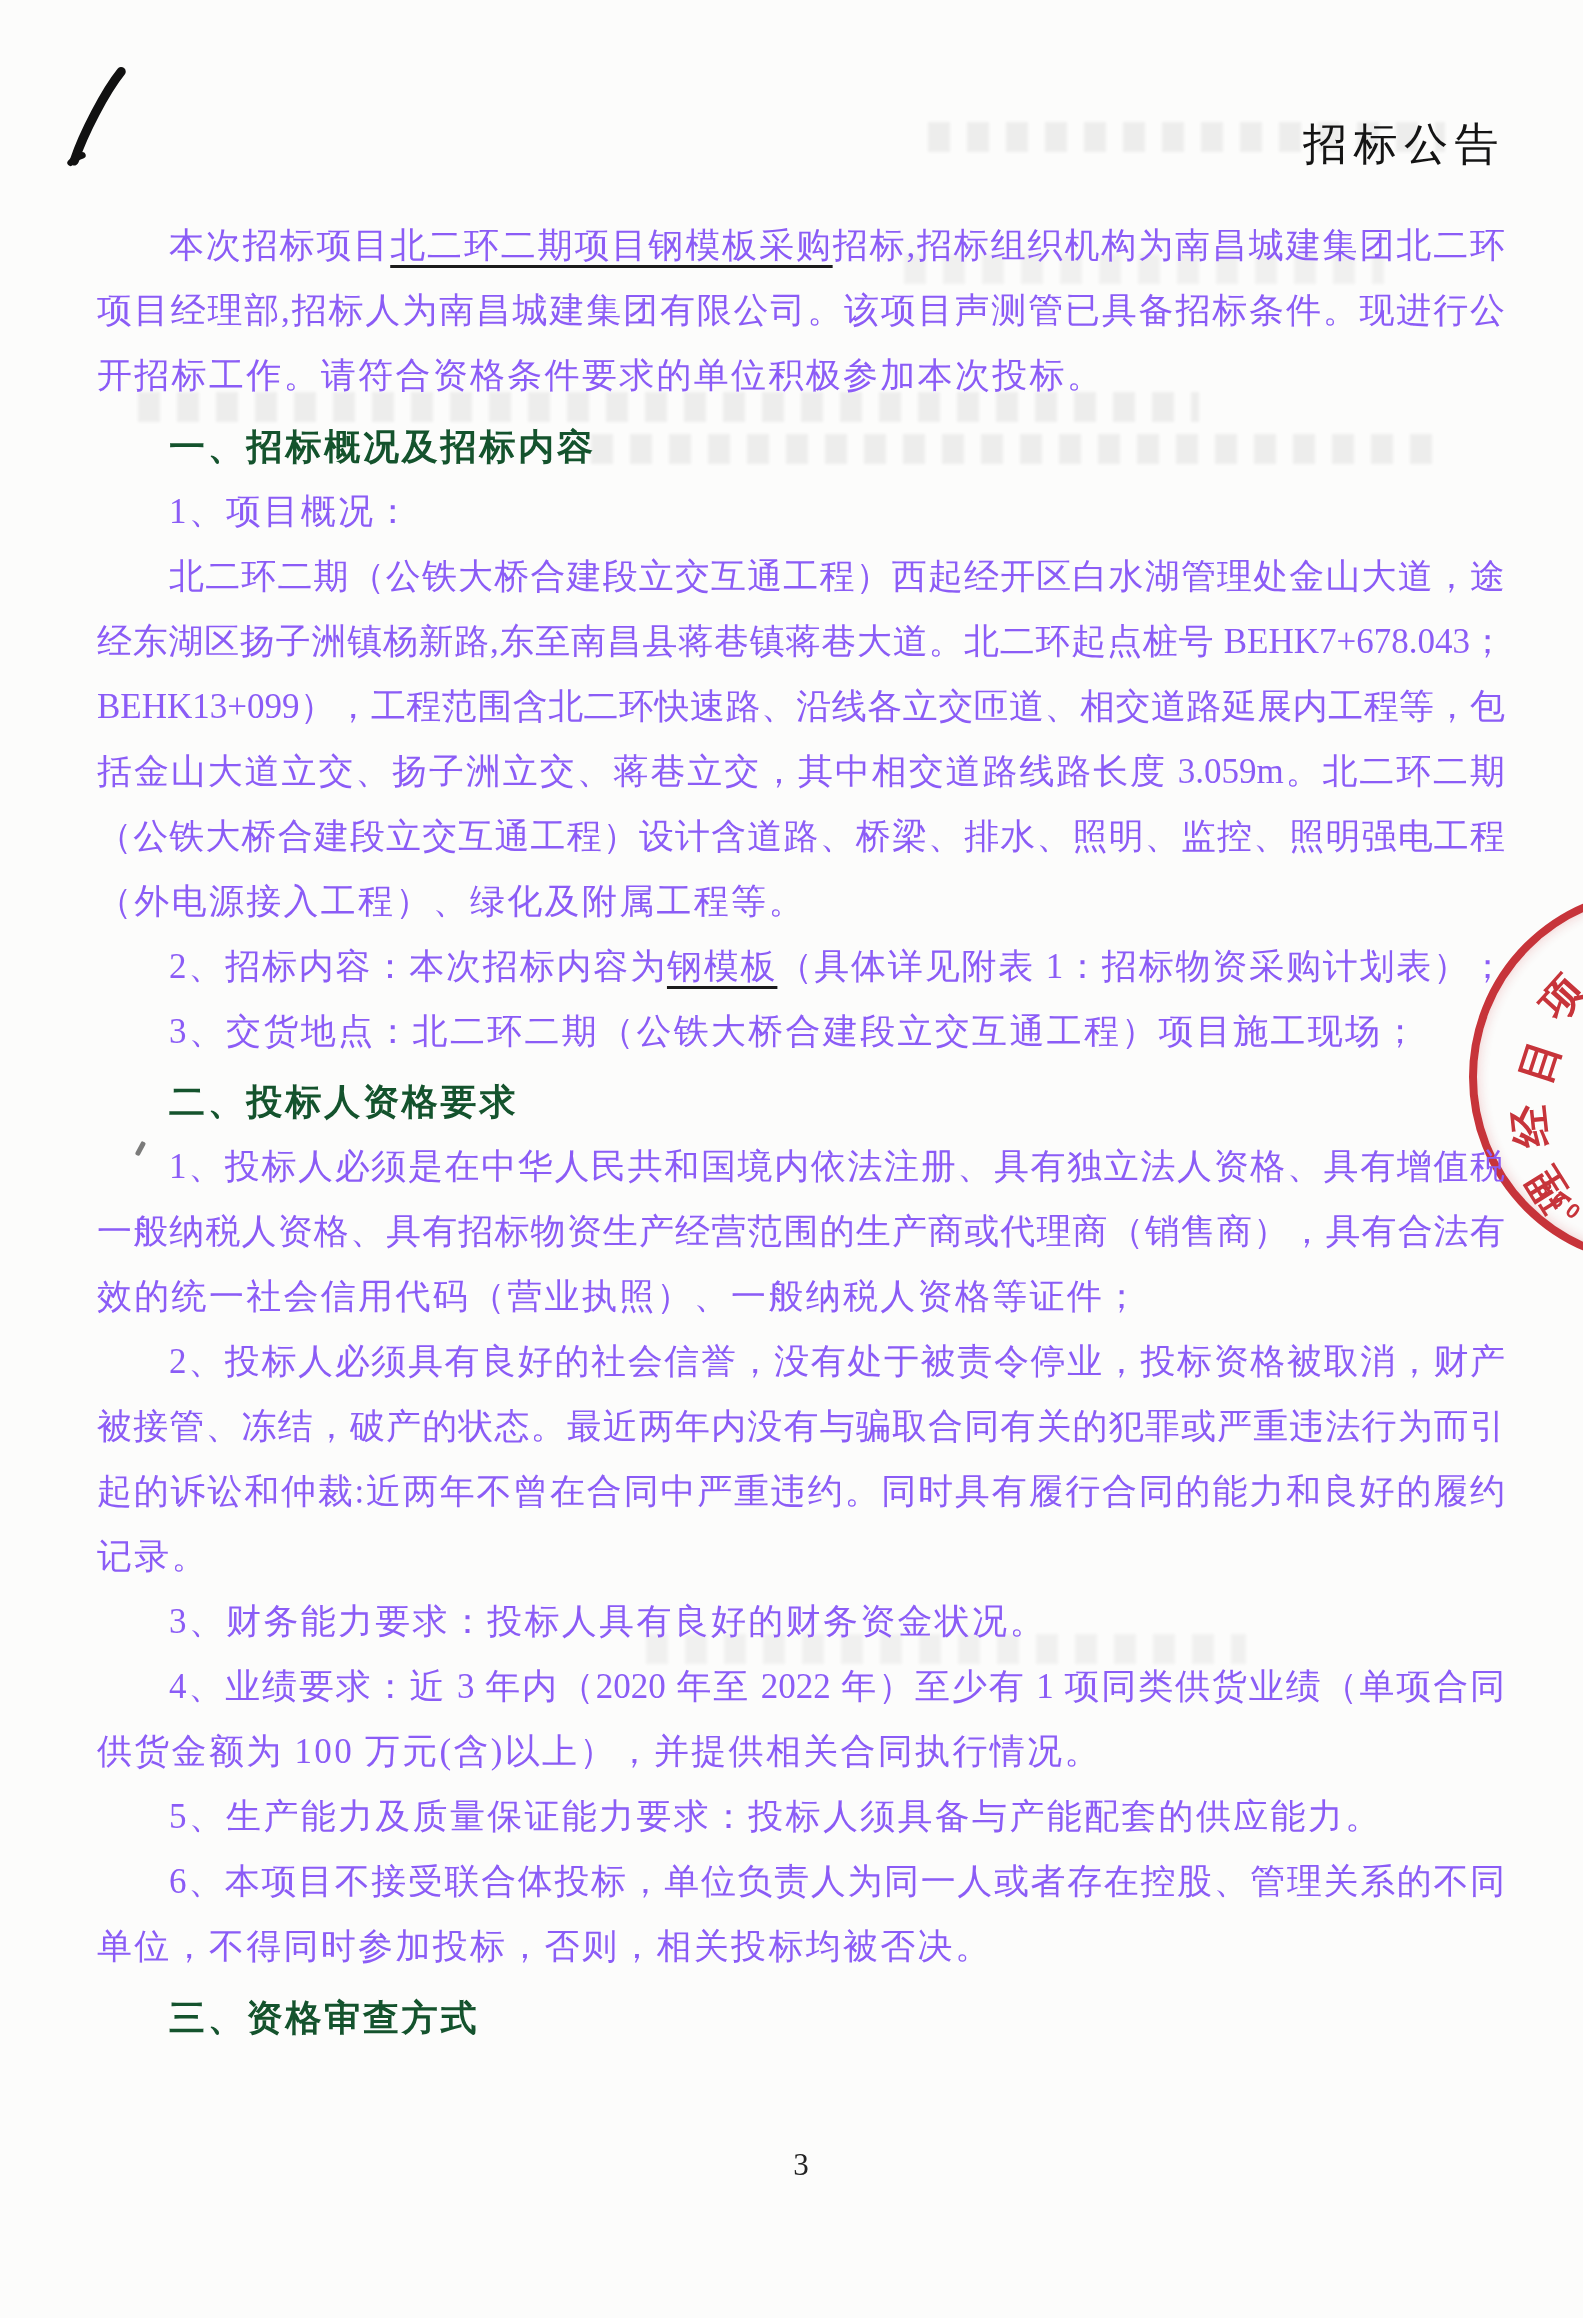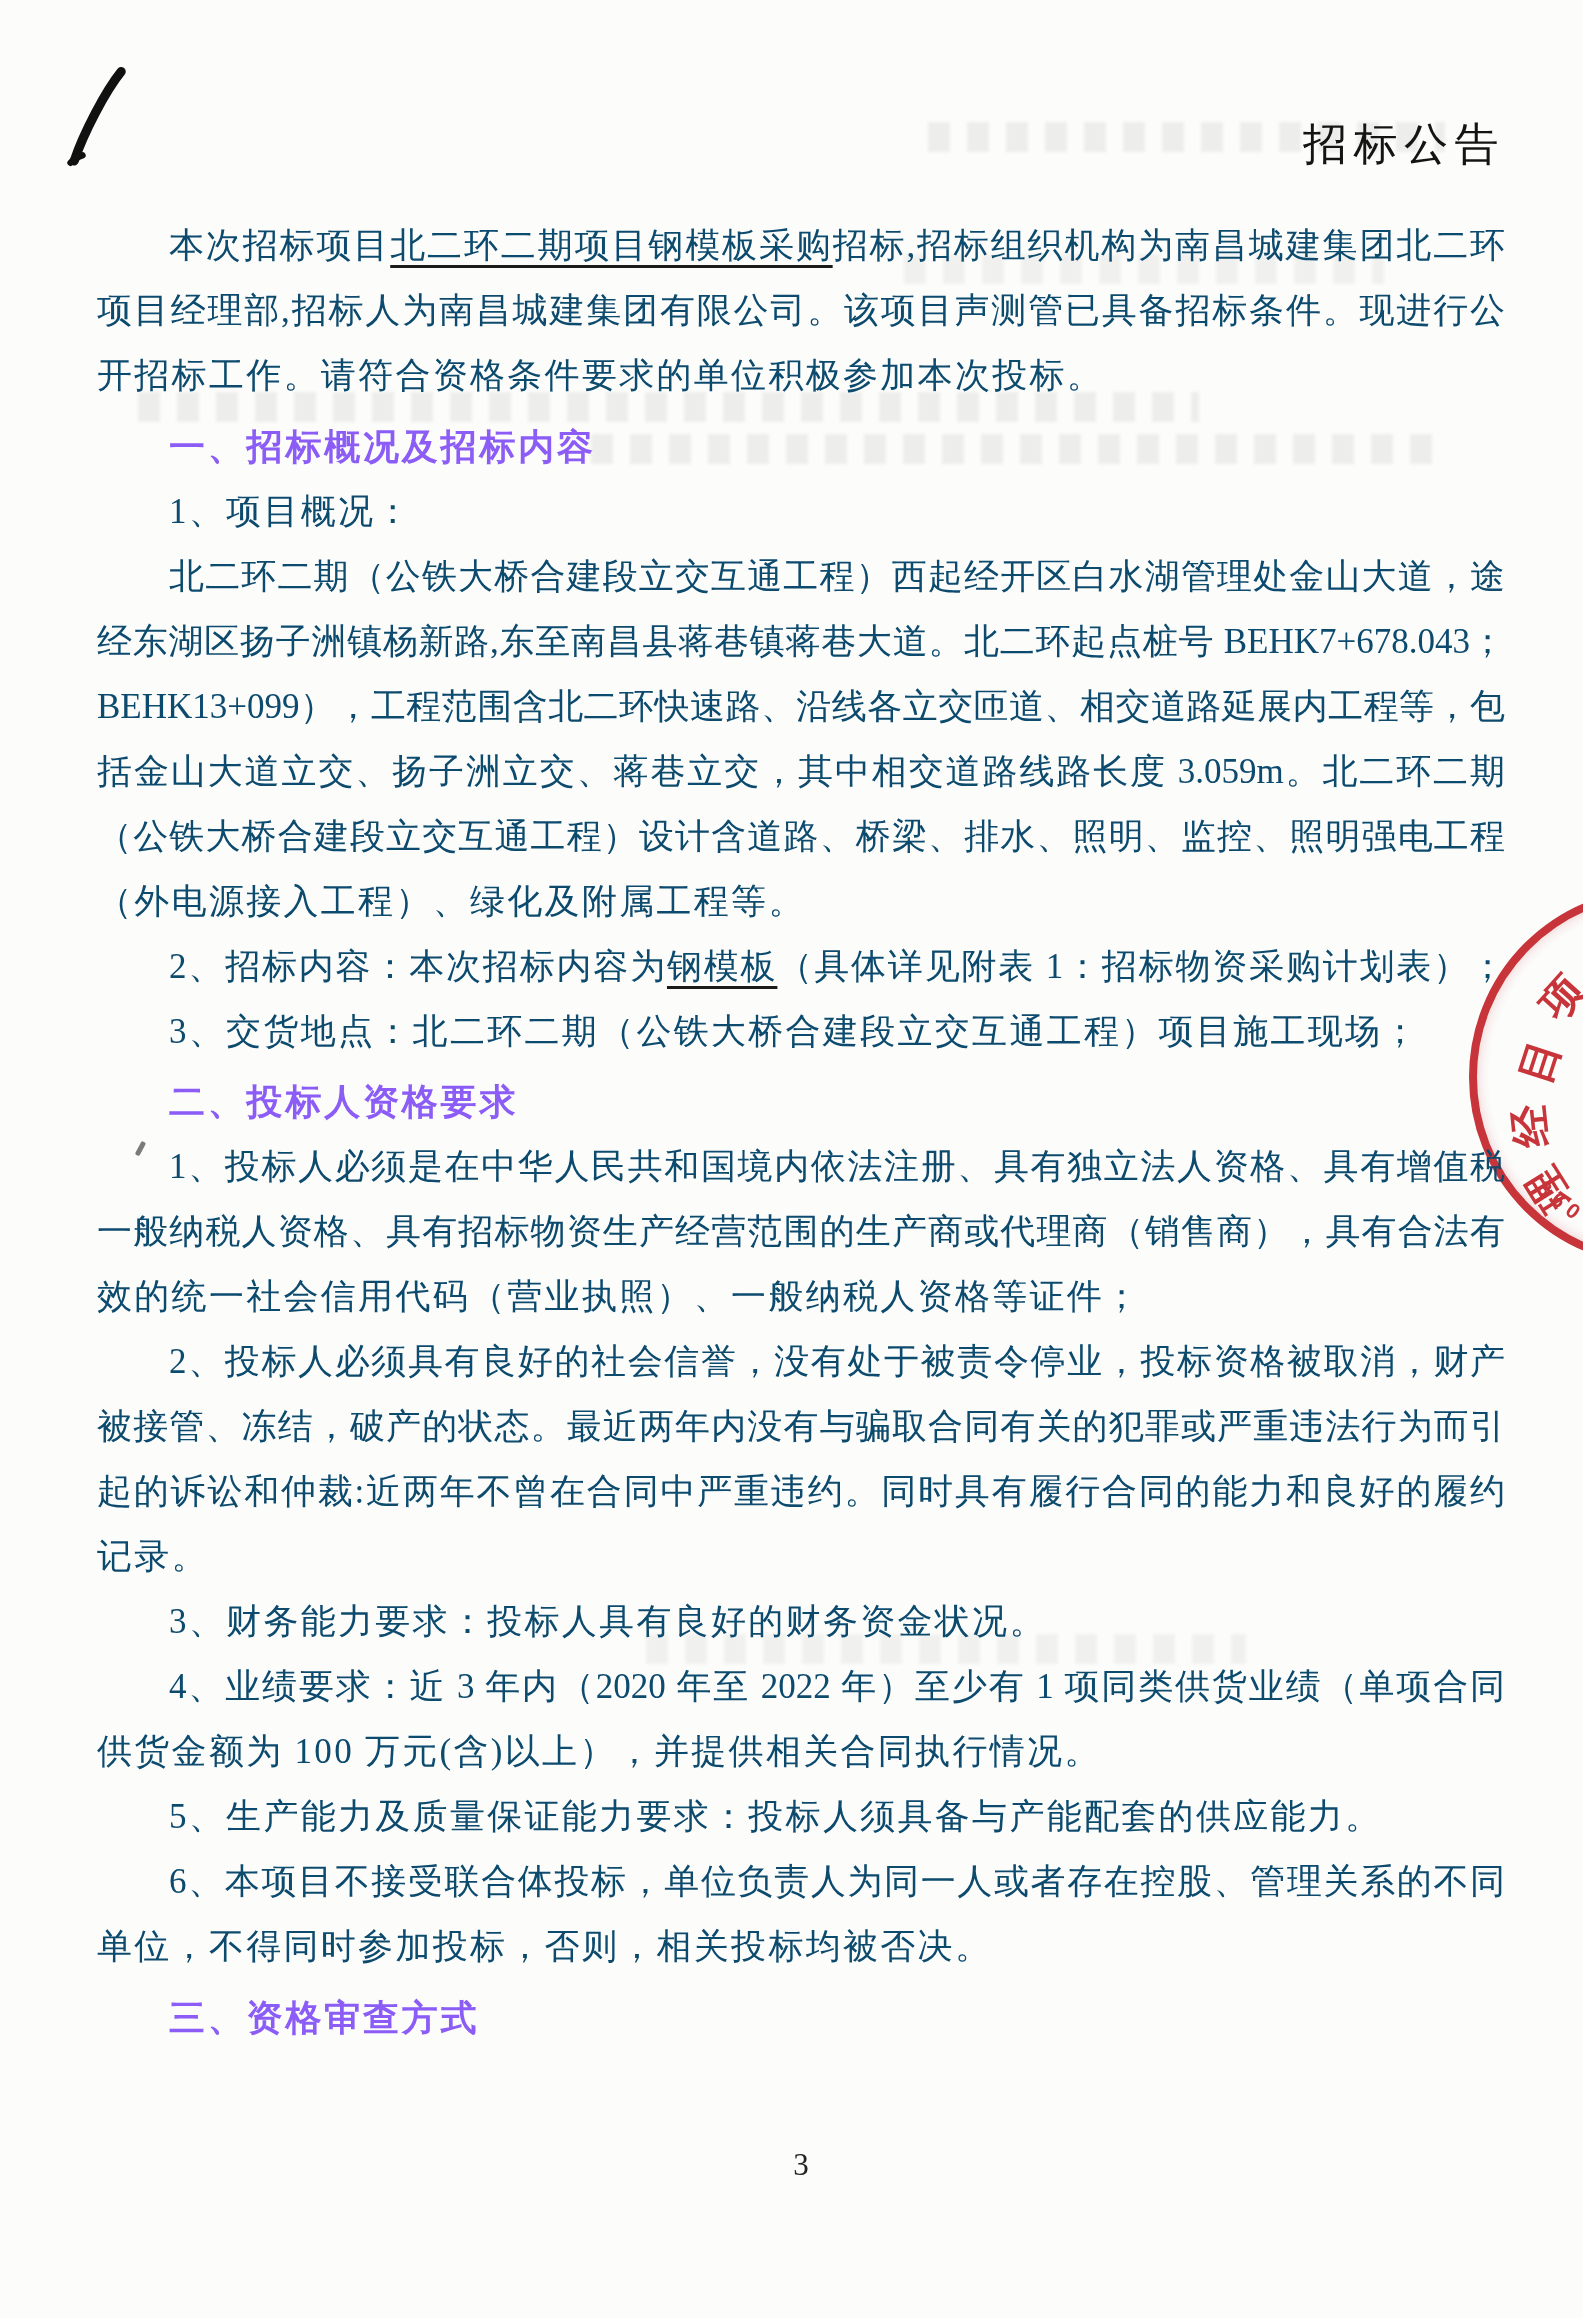--- a/index.html
+++ b/index.html
@@ -11,28 +11,28 @@
   }
   .content{position:absolute; left:97px; top:0; width:1408px;}
   .doc-title{
     margin-top:114px; height:59px; line-height:59px;
     text-align:right; font-family:"Liberation Sans",sans-serif;
     font-weight:400; font-size:44px; letter-spacing:6.5px; color:#141414;
   }
   .doc-body{margin-top:40px;}
   .line{
     height:65px; line-height:65px; font-size:35px;
-    letter-spacing:2.3px; white-space:normal; color:#0c4a6e;
+    letter-spacing:2.3px; white-space:normal; color:#8b5cf6;
   }
   .line.fill{ text-align:justify; text-align-last:justify; letter-spacing:0; }
   .line.indent{ padding-left:72px; }
   .line.indent.fill{ padding-left:72px; }
   .line.heading{
     font-family:"Liberation Sans",sans-serif; font-weight:700;
-    font-size:36px; margin-top:5.5px; color:#8b5cf6; letter-spacing:2.8px;
+    font-size:36px; margin-top:5.5px; color:#14532d; letter-spacing:2.8px;
   }
   .u{
     text-decoration:underline;
     text-decoration-thickness:3.2px;
     text-underline-offset:8.3px;
     text-decoration-color:#1b1b1b;
   }
   .page-num{
     margin-top:92px; text-align:center; font-size:31px; line-height:46px; color:#222;
   }

